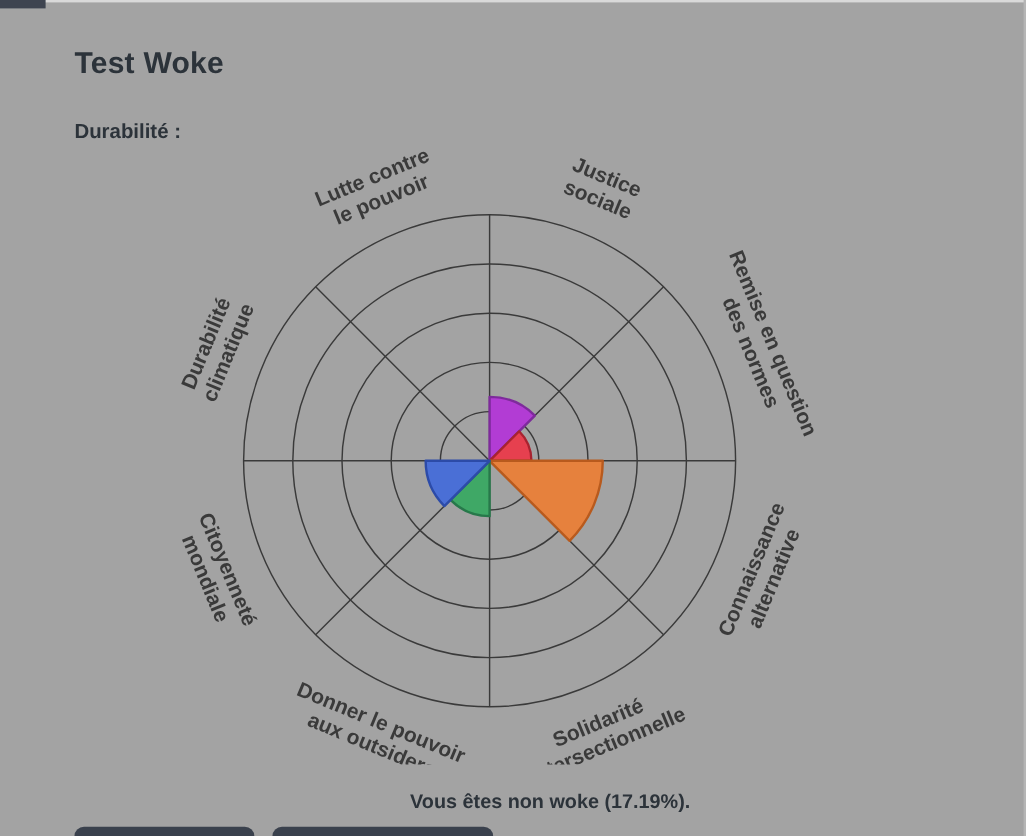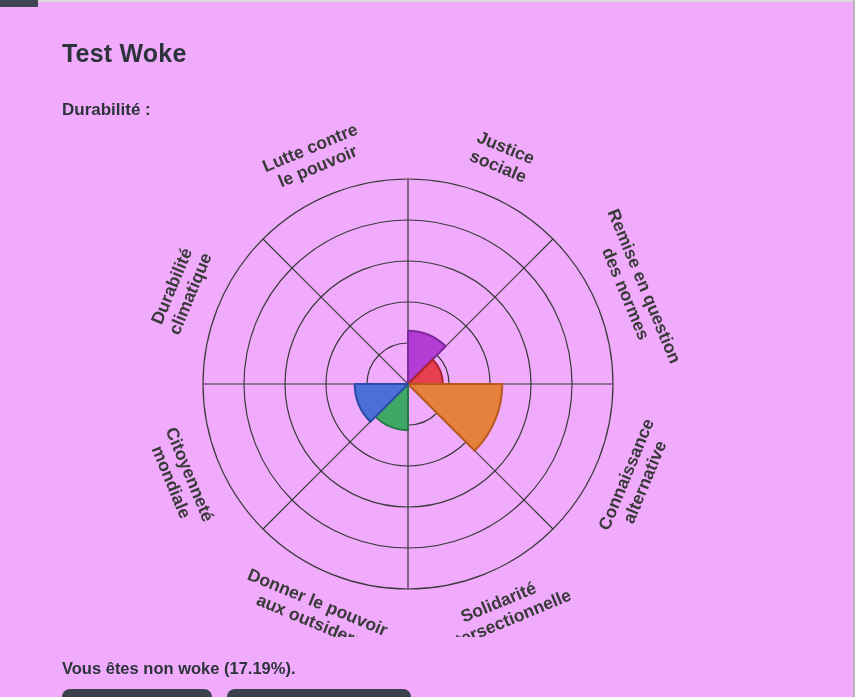--- a/index.html
+++ b/index.html
@@ -5,21 +5,21 @@
   html, body {
     margin: 0;
     padding: 0;
     background: #ffffff;
     font-family: "Liberation Sans", sans-serif;
   }
   .page {
     position: relative;
     width: 855px;
     height: 697px;
-    background: #f0abfc;
+    background: #a3a3a3;
     overflow: hidden;
   }
   .top-line {
     position: absolute;
     top: 0; left: 0; right: 0;
     height: 2px;
     background: #d9d9d9;
   }
   .top-tab {
     position: absolute;
@@ -60,20 +60,21 @@
     font-family: "Liberation Sans", sans-serif;
     font-size: 17.5px;
     font-weight: 700;
     fill: #3a3a3a;
   }
   p.result-line {
     margin: 22px 0 0 62px;
     font-size: 16.5px;
     font-weight: 700;
     color: #2c333a;
+    text-align: center;
   }
   .bottom-btn {
     position: absolute;
     bottom: 0;
     height: 8px;
     background: #3a414d;
     border-radius: 8px 8px 0 0;
   }
   .bottom-btn.b1 { left: 62px;  width: 150px; }
   .bottom-btn.b2 { left: 227px; width: 184px; }

